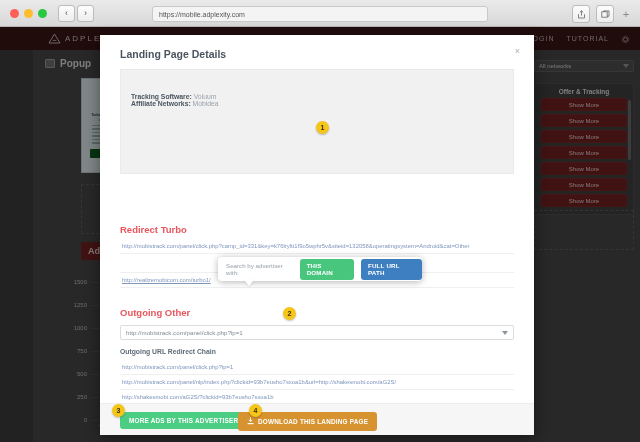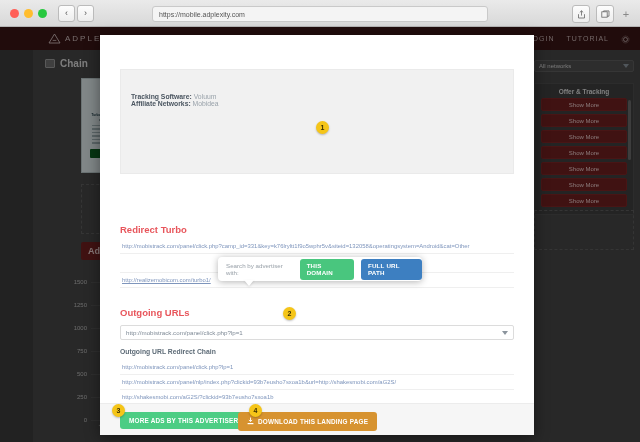--- a/index.html
+++ b/index.html
@@ -222,21 +222,21 @@
       </span>
     </div>
   </div>
 
   <div id="page-body">
     <div id="left-rail"></div>
 
     <div id="content-col">
       <div class="panel-title">
         <span class="img-ico"></span>
-        <span>Chain</span>
+        <span>Popup</span>
       </div>
 
       <div id="popup-card">
         <div id="popup-circle"></div>
         <div class="pc-head">Turbo Cleaner is the best way to optimize your Android</div>
         <div class="pc-line s"></div>
         <div class="pc-line s"></div>
         <div class="pc-line s"></div>
         <div class="pc-line s"></div>
         <div class="pc-line"></div>
@@ -286,20 +286,24 @@
       </div>
       <div id="lower-dash"></div>
     </div>
   </div>
 </div>
 
 <div id="overlay"></div>
 
 <div id="modal">
 
+  <div id="modal-header">
+    <div id="modal-title">Landing Page Details</div>
+    <div id="modal-close">×</div>
+  </div>
 
   <div id="info-box">
     <div class="info-row">
       <b>Tracking Software:</b>
       <span>Voluum</span>
     </div>
     <div class="info-row">
       <b>Affiliate Networks:</b>
       <span>Mobidea</span>
     </div>
@@ -314,21 +318,21 @@
     <div class="chain-row ul">http://realizemobicom.com/turbo1/</div>
   </div>
 
   <div id="popover">
     <span id="pop-label">Search by advertiser with:</span>
     <span class="pop-btn green">THIS DOMAIN</span>
     <span class="pop-btn blue">FULL URL PATH</span>
   </div>
   <div id="popover-arrow"></div>
 
-  <div class="section-head" id="ou-head">Outgoing URLs</div>
+  <div class="section-head" id="ou-head">Outgoing Other</div>
   <div class="badge" id="badge2">2</div>
 
   <div id="ou-select">
     <span>http://mobistrack.com/panel/click.php?lp=1</span>
     <span class="caret"></span>
   </div>
 
   <div id="ou-sub">Outgoing URL Redirect Chain</div>
 
   <div id="ou-list">

